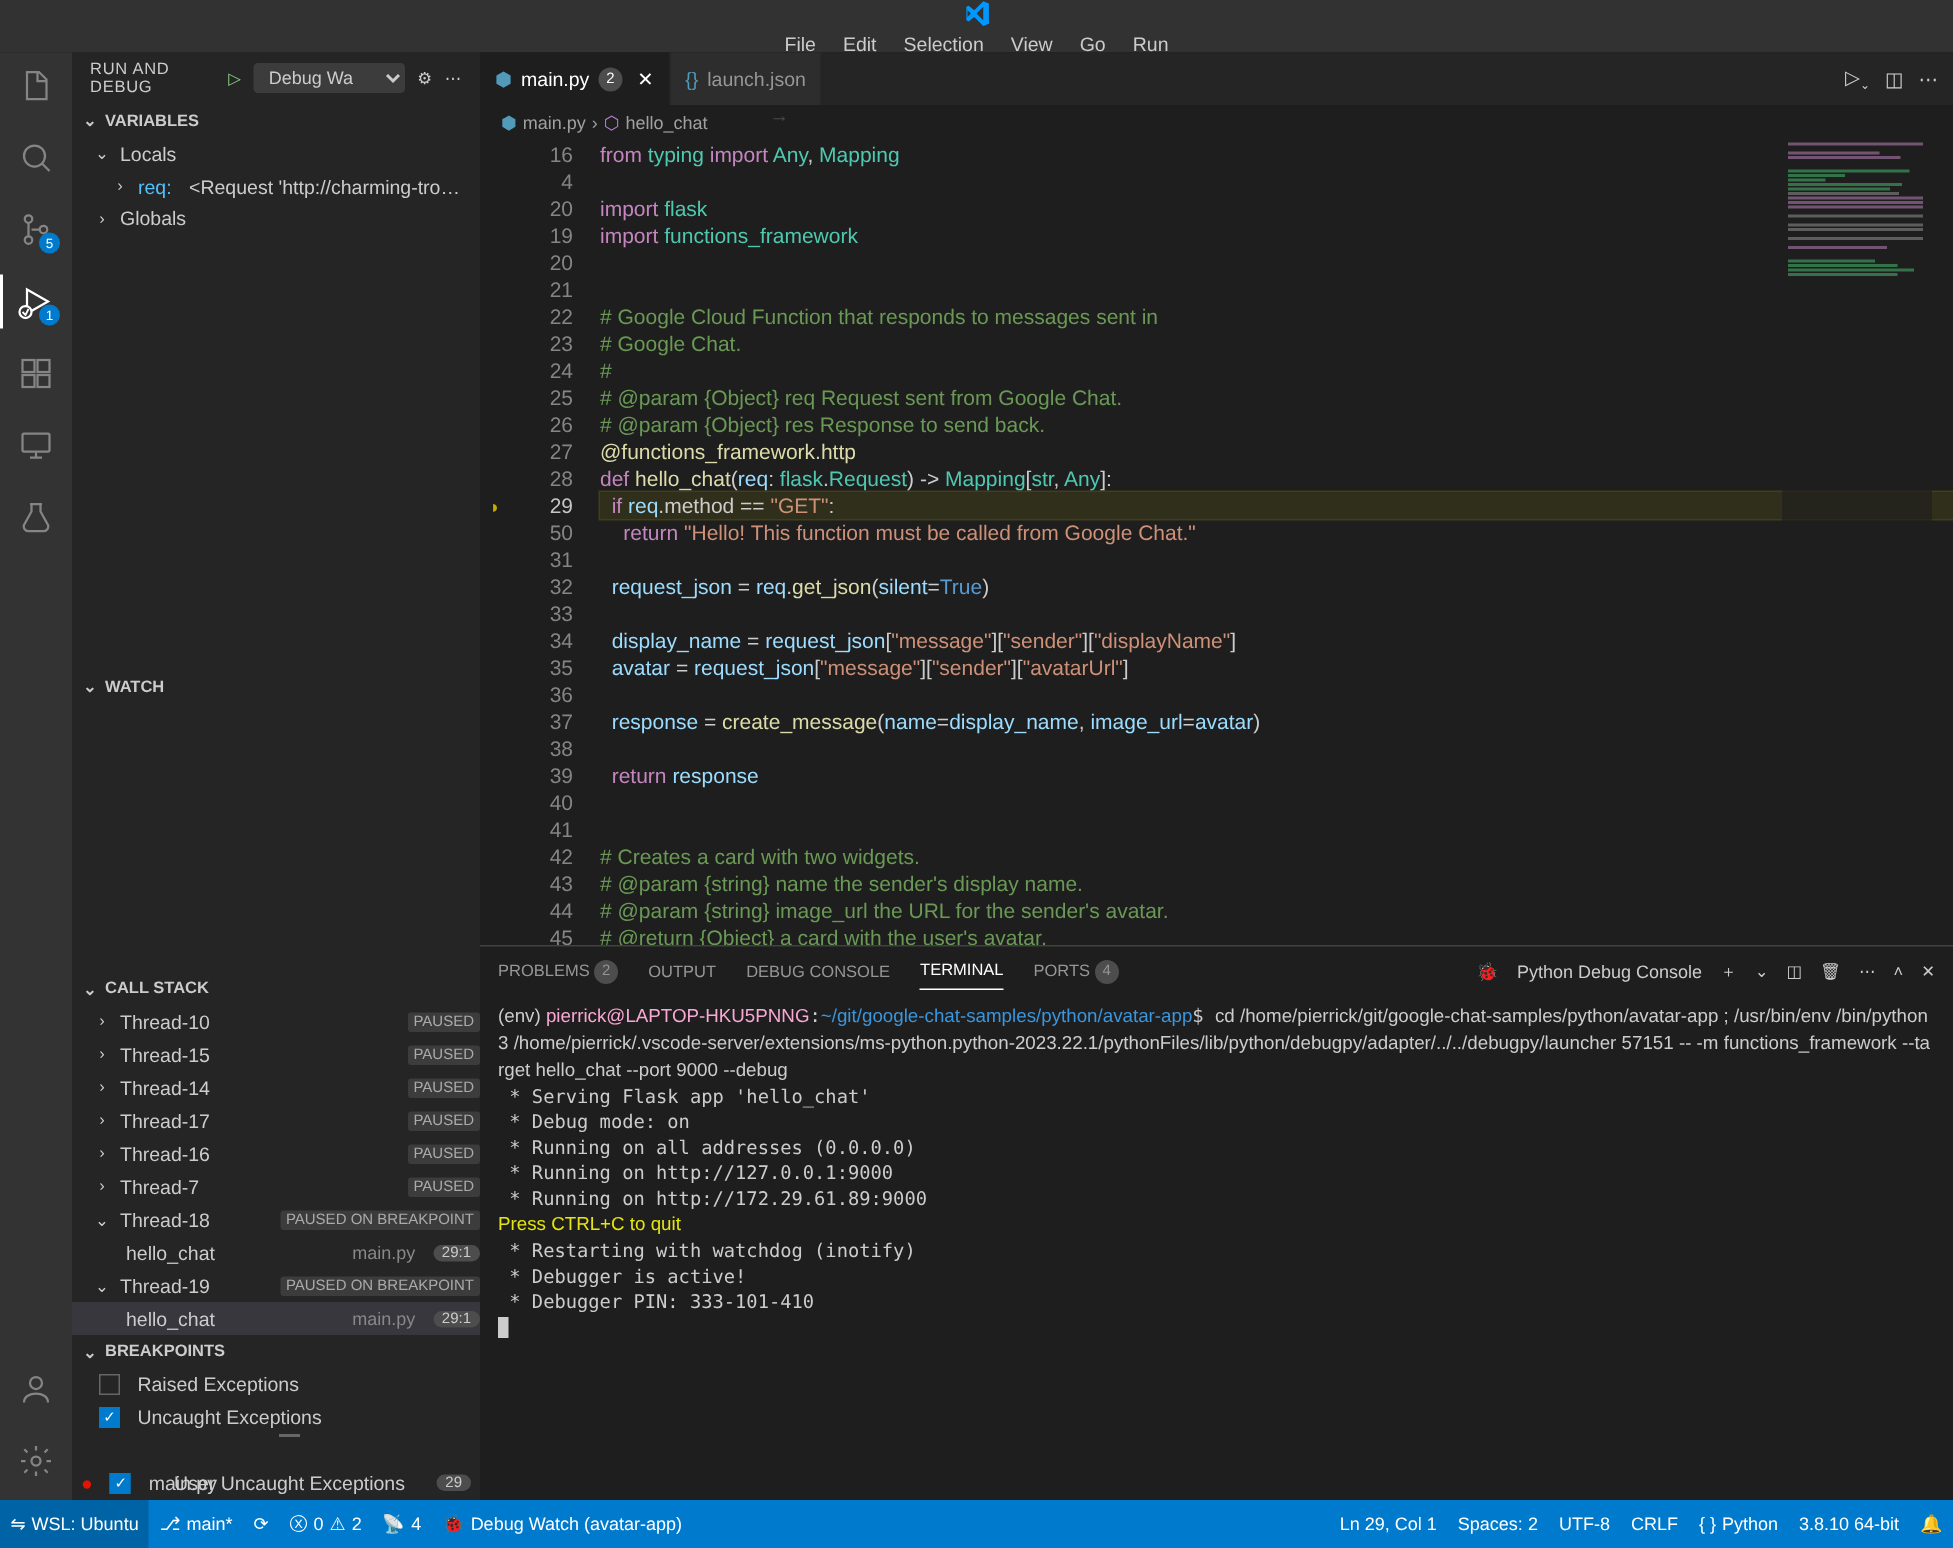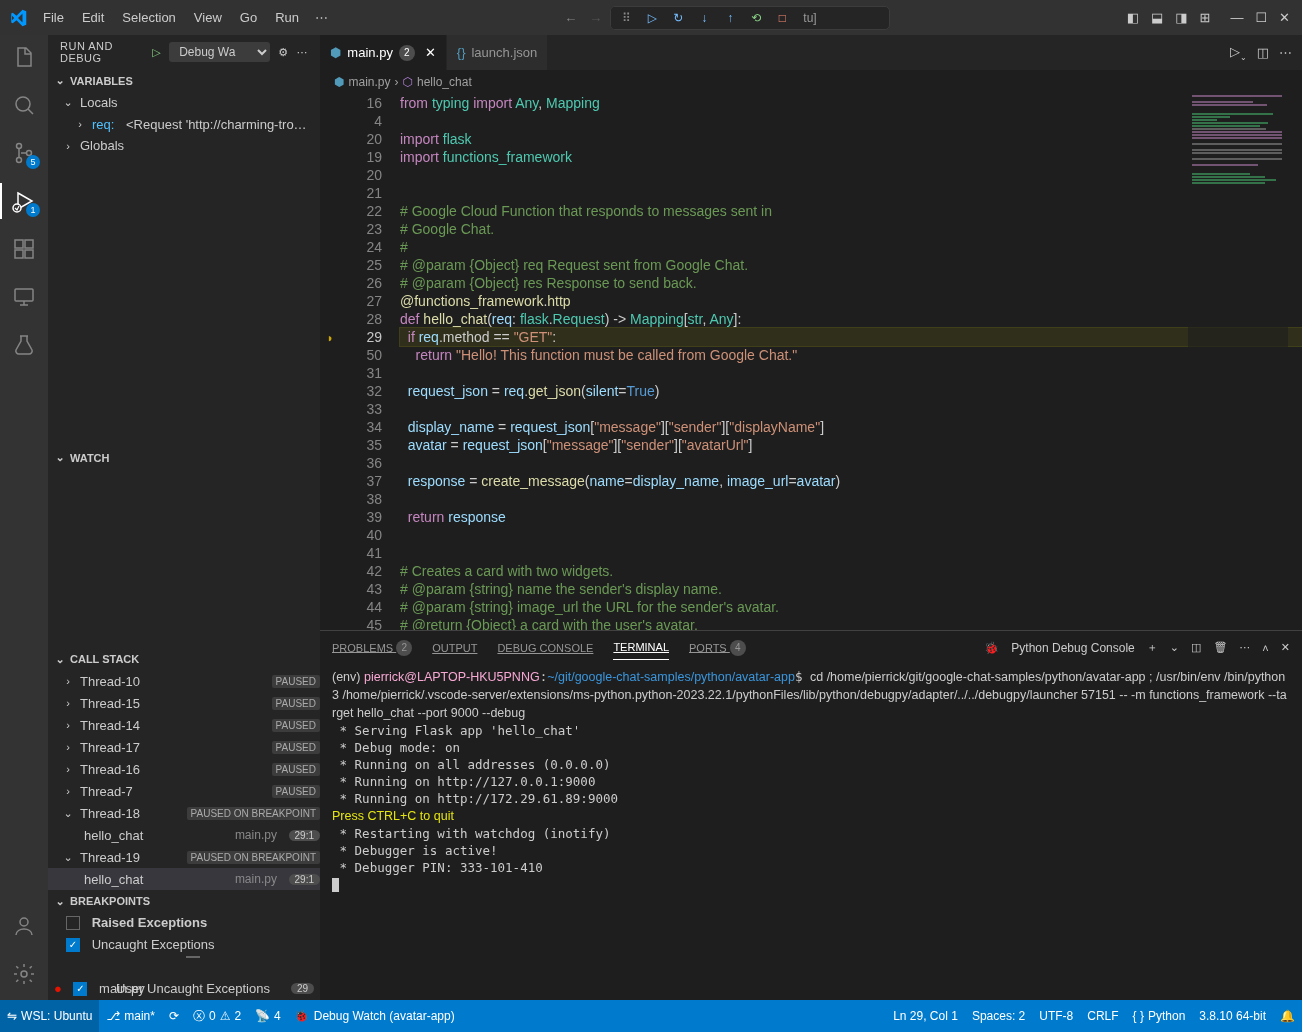--- a/index.html
+++ b/index.html
@@ -1,17 +1,17 @@
 <!DOCTYPE html>
 <html><head>
 <meta charset="utf-8">
 <style>
 * { margin: 0; padding: 0; box-sizing: border-box; font-family: "Segoe UI", sans-serif; }
 body { background: #1e1e1e; color: #ccc; width: 1302px; height: 1032px; overflow: hidden; font-size: 13px; }
-.titlebar { height: 35px; background: #323233; display: flex; align-items: center; }
+.titlebar { height: 35px; background: #323233; display: flex; align-items: center; flex-direction: column; }
 .logo { width: 35px; display: flex; align-items: center; justify-content: center; }
 .menu { display: flex; gap: 2px; }
 .menu-item { padding: 4px 8px; cursor: pointer; }
 .title-center { flex: 1; display: flex; justify-content: center; align-items: center; gap: 8px; }
 .nav-arrows { display: flex; gap: 12px; color: #888; }
 .search-box { background: #252526; border: 1px solid #3c3c3c; border-radius: 5px; width: 280px; height: 24px; display: flex; align-items: center; color: #999; font-size: 12px; overflow:hidden;}
 .debug-toolbar { display: flex; gap: 8px; background: #252526; padding: 3px 6px; border-radius: 4px; }
 .debug-btn { width: 18px; height: 18px; display: flex; align-items: center; justify-content: center; }
 .win-controls { display: flex; gap: 12px; padding: 0 12px; color: #ccc; }
 .layout-controls { display: flex; gap: 12px; padding: 0 8px; color: #ccc; }
@@ -54,21 +54,21 @@
 .str { color: #ce9178; }
 .cm { color: #6a9955; }
 .cls { color: #4ec9b0; }
 .dec { color: #dcdcaa; }
 .prm { color: #9cdcfe; }
 .const { color: #569cd6; }
 .minimap { width: 100px; background: #1e1e1e; position: absolute; right: 14px; top: 0; bottom: 0; opacity: 0.6; }
 .mm-line { height: 2px; margin: 1px 4px; }
 .panel { height: 370px; background: #1e1e1e; border-top: 1px solid #414141; display: flex; flex-direction: column; }
 .panel-tabs { height: 33px; display: flex; align-items: center; padding: 0 12px; gap: 20px; font-size: 11px; }
-.panel-tab { color: #969696; cursor: pointer; padding: 6px 0; text-decoration: underline; }
+.panel-tab { color: #969696; cursor: pointer; padding: 6px 0; }
 .panel-tab.active { color: #fff; border-bottom: 1px solid #fff; }
 .panel-actions { margin-left: auto; display: flex; align-items: center; gap: 12px; color: #ccc; }
 .terminal { flex: 1; padding: 4px 12px; font-family: Consolas, monospace; font-size: 12.5px; line-height: 17px; overflow: hidden; white-space: pre-wrap; word-break: break-all; }
 .t-env { color: #ccc; }
 .t-user { color: #f9a8d4; }
 .t-path { color: #3a96dd; }
 .t-warn { color: #f14c4c; font-weight: bold; }
 .t-yellow { color: #e5e510; }
 .statusbar { height: 32px; background: #007acc; display: flex; align-items: center; color: #fff; font-size: 12px; }
 .status-item { padding: 0 7px; height: 100%; display: flex; align-items: center; gap: 4px; cursor: pointer; }
@@ -272,21 +272,21 @@
           <span class="thread-status">PAUSED ON BREAKPOINT</span>
         </div>
         <div class="tree-item selected" style="padding-left: 36px;"><span>hello_chat</span><span style="margin-left:auto;color:#888;font-size:12px">main.py</span>&nbsp;<span class="pill">29:1</span></div>
       </div>
 
     <div class="section-header">
         <span class="chev">⌄</span>
         <span>BREAKPOINTS</span>
       </div>
     <div id="breakpoints">
-        <div class="tree-item" style="padding-left: 18px; font-weight: bold;"><span class="checkbox "></span>&nbsp;<span>Raised Exceptions</span></div>
+        <div class="tree-item" style="padding-left: 18px;"><span class="checkbox "></span>&nbsp;<span>Raised Exceptions</span></div>
         <div class="tree-item" style="padding-left: 18px;"><span class="checkbox checked">✓</span>&nbsp;<span>Uncaught Exceptions</span></div>
         <div class="tree-item" style="padding-left: 18px; flex-direction: column;"><span class="checkbox "></span>&nbsp;<span>User Uncaught Exceptions</span></div>
         <div class="tree-item" style="padding-left: 6px;"><span style="color:#e51400">●</span>&nbsp;<span class="checkbox checked">✓</span>&nbsp;<span>main.py</span><span class="pill" style="margin-left:auto;margin-right:6px">29</span></div>
       </div>
   </div>
 
   <div class="editor-area">
     <div class="tabs" id="tabs">
     <div class="tab active">
           <span class="tab-icon">⬢</span>

